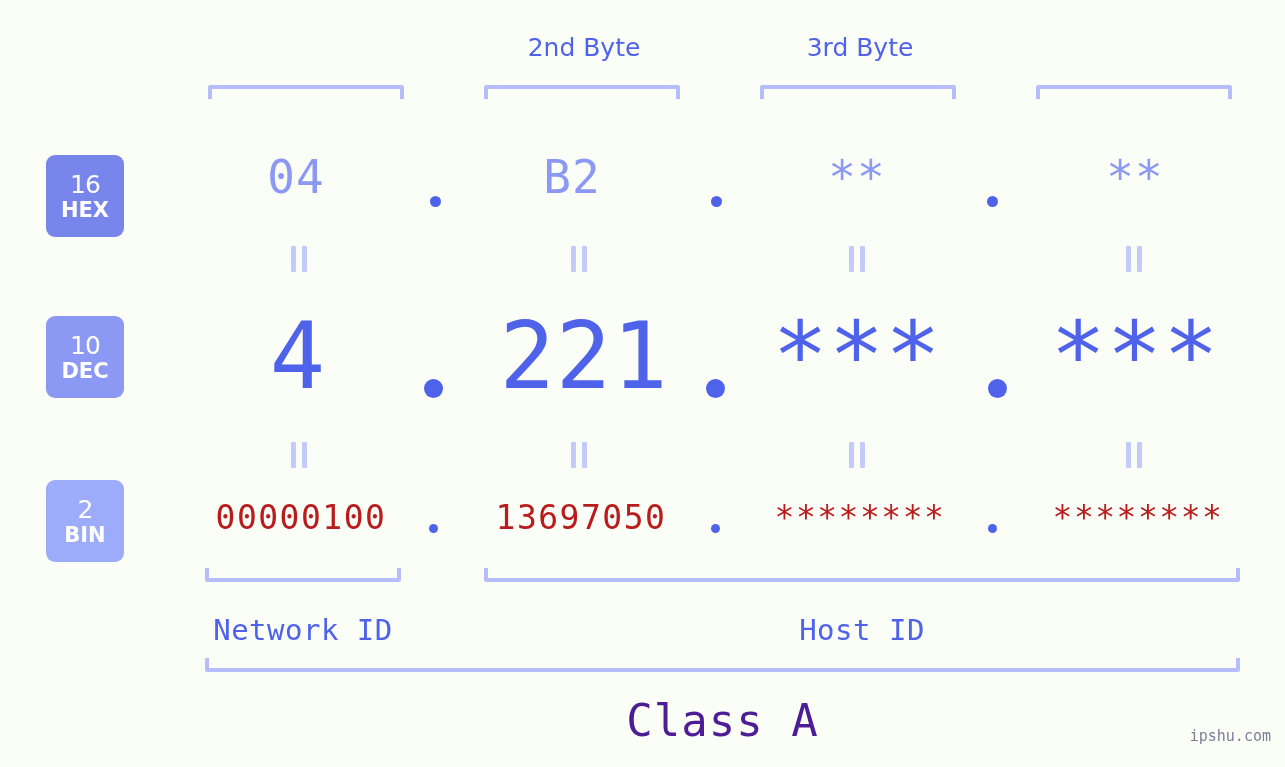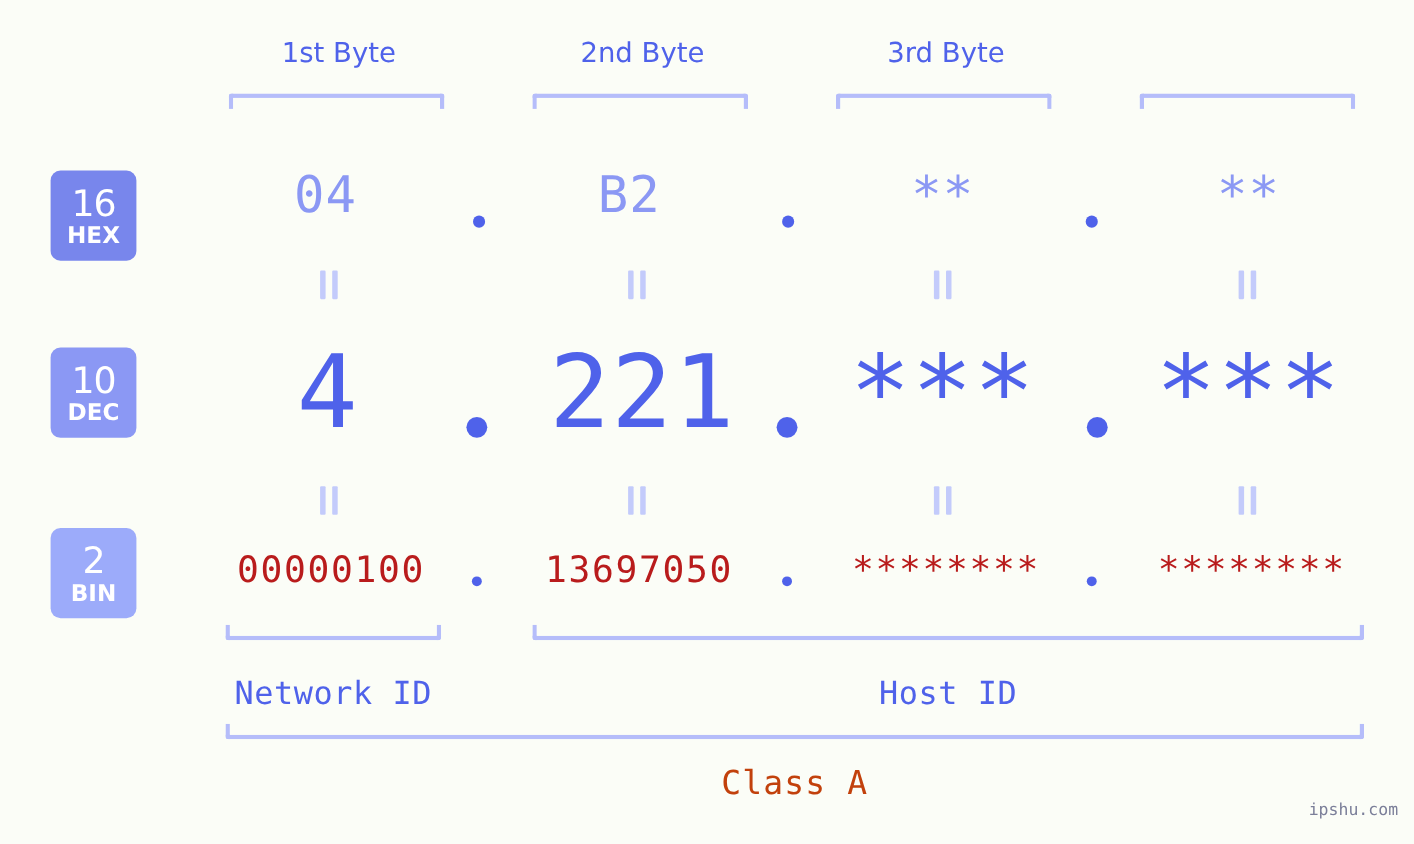--- a/index.html
+++ b/index.html
@@ -64,21 +64,21 @@
     border-radius: 9px;
     color: #ffffff;
     display: flex;
     flex-direction: column;
     align-items: center;
     justify-content: center;
     font-family: "DejaVu Sans", sans-serif;
     line-height: 1;
   }
   .badge .num {
-    font-size: 33px;
+    font-size: 25px;
     font-weight: 400;
     letter-spacing: -1px;
   }
   .badge .name {
     font-size: 21px;
     font-weight: 700;
     margin-top: 3px;
     letter-spacing: 0px;
   }
 
@@ -163,42 +163,41 @@
     font-family: "DejaVu Sans Mono", monospace;
     font-size: 29px;
     color: #4f62ea;
     white-space: nowrap;
     letter-spacing: 0.5px;
   }
   .caption-class {
     position: absolute;
     text-align: center;
     font-family: "DejaVu Sans Mono", monospace;
-    font-size: 30px;
-    color: #c2410c;
+    font-size: 44px;
+    color: #4c1d95;
     white-space: nowrap;
     letter-spacing: 1px;
   }
 
   .watermark {
     position: absolute;
     right: 14px;
     bottom: 22px;
     font-family: "DejaVu Sans Mono", monospace;
     font-size: 15px;
     color: #7b7f99;
     letter-spacing: 0px;
   }
 </style>
 </head>
 <body>
 
 <div class="stage">
 
-  <div class="byte-label" style="left:208px;">1st Byte</div>
   <div class="byte-label" style="left:484px;">2nd Byte</div>
   <div class="byte-label" style="left:760px;">3rd Byte</div>
 
   <div class="bracket-top" style="left:208px;  top:85px; width:196px;"></div>
   <div class="bracket-top" style="left:484px;  top:85px; width:196px;"></div>
   <div class="bracket-top" style="left:760px;  top:85px; width:196px;"></div>
   <div class="bracket-top" style="left:1036px; top:85px; width:196px;"></div>
 
   <div class="badge" style="top:155px; background:#7886ec;">
     <div class="num">16</div>

